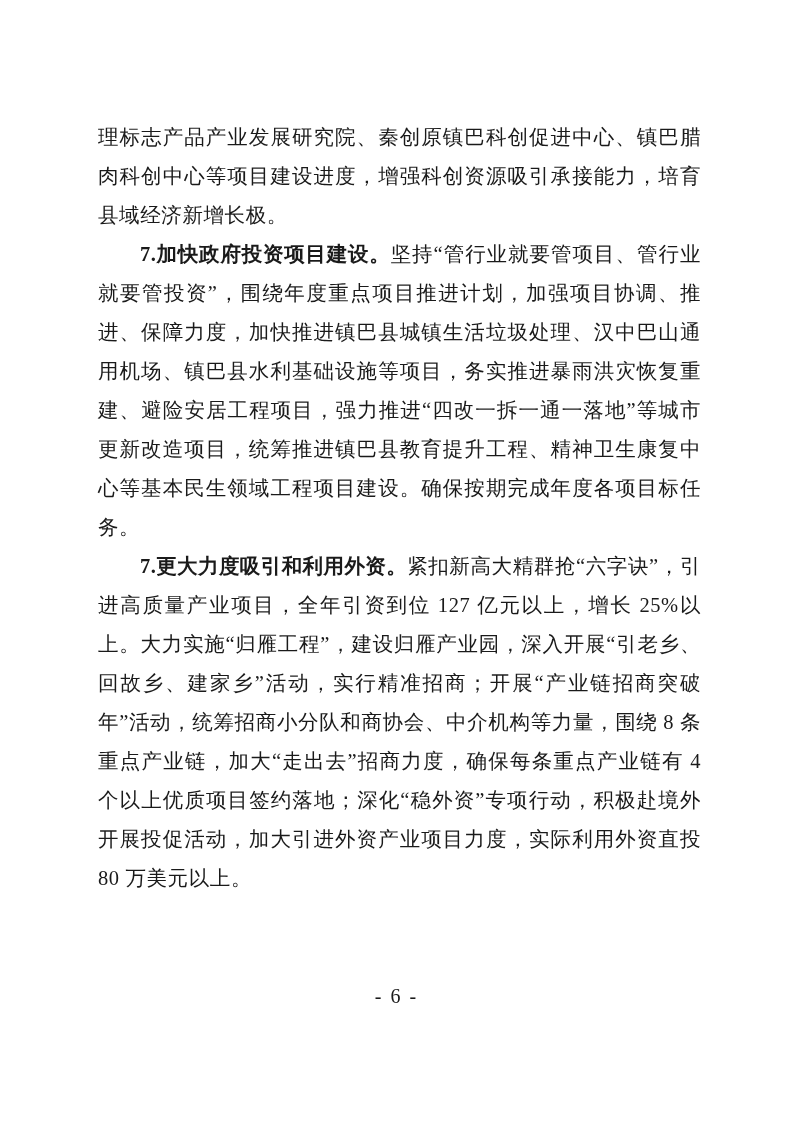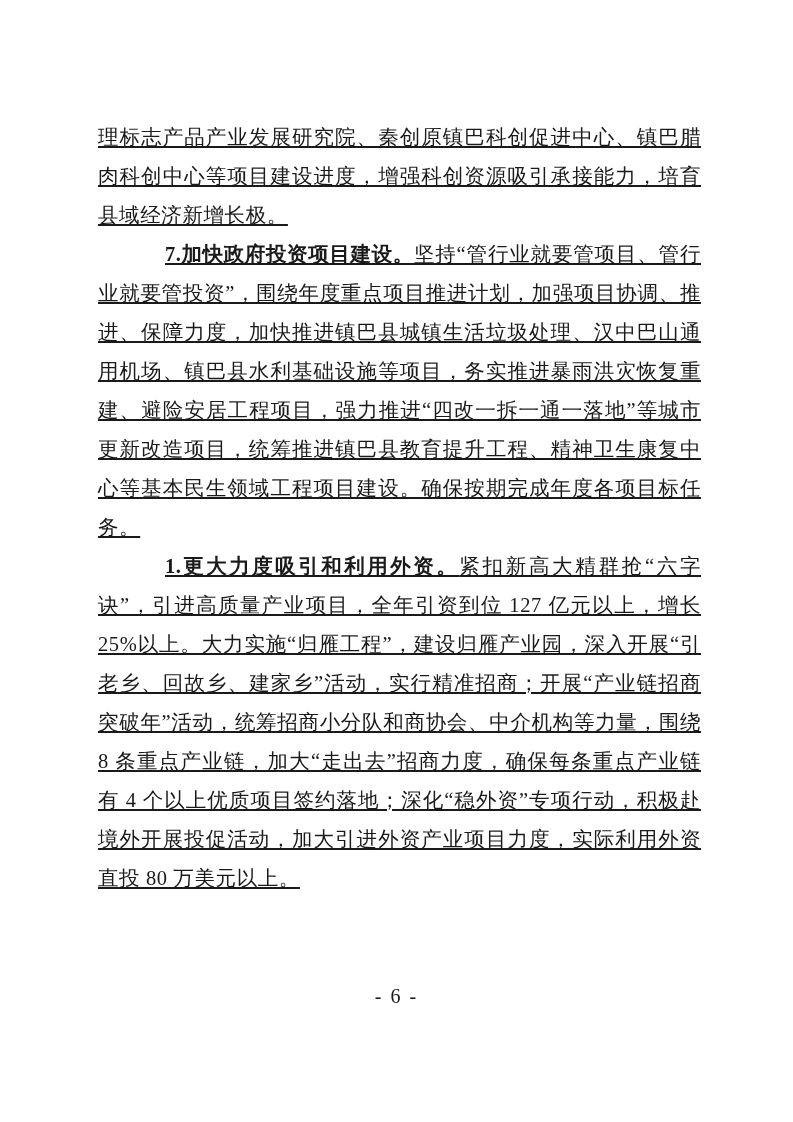--- a/index.html
+++ b/index.html
@@ -16,41 +16,39 @@
     overflow: hidden;
   }
   .page {
     position: absolute;
     left: 0;
     top: 0;
     width: 793px;
     height: 1122px;
     box-sizing: border-box;
     padding: 118px 92px 0 98px;
-    text-decoration: underline;
   }
   .doc-body {
     font-size: 20.5px;
     line-height: 39px;
     letter-spacing: 0.6px;
     text-align: justify;
     text-justify: inter-ideograph;
   }
   p.para {
     margin: 0;
     padding: 0;
     text-indent: 0;
   }
   p.indent {
     text-indent: 2.05em;
   }
   .lead {
     font-weight: bold;
     letter-spacing: 0.4px;
-    margin-left: 25px;
   }
   .page-number {
     position: absolute;
     left: 0;
     right: 0;
     top: 985px;
     text-align: center;
     font-size: 20px;
     font-family: "Liberation Serif", "DejaVu Serif", serif;
     color: #1a1a1a;
@@ -65,20 +63,20 @@
 
     <p class="para">
       <span>理标志产品产业发展研究院、秦创原镇巴科创促进中心、镇巴腊肉科创中心等项目建设进度，增强科创资源吸引承接能力，培育县域经济新增长极。</span>
     </p>
 
     <p class="para indent">
       <span class="lead">7.加快政府投资项目建设。</span><span>坚持“管行业就要管项目、管行业就要管投资”，围绕年度重点项目推进计划，加强项目协调、推进、保障力度，加快推进镇巴县城镇生活垃圾处理、汉中巴山通用机场、镇巴县水利基础设施等项目，务实推进暴雨洪灾恢复重建、避险安居工程项目，强力推进“四改一拆一通一落地”等城市更新改造项目，统筹推进镇巴县教育提升工程、精神卫生康复中心等基本民生领域工程项目建设。确保按期完成年度各项目标任务。</span>
     </p>
 
     <p class="para indent">
-      <span class="lead">1.更大力度吸引和利用外资。</span><span>紧扣新高大精群抢“六字诀”，引进高质量产业项目，全年引资到位 127 亿元以上，增长 25%以上。大力实施“归雁工程”，建设归雁产业园，深入开展“引老乡、回故乡、建家乡”活动，实行精准招商；开展“产业链招商突破年”活动，统筹招商小分队和商协会、中介机构等力量，围绕 8 条重点产业链，加大“走出去”招商力度，确保每条重点产业链有 4 个以上优质项目签约落地；深化“稳外资”专项行动，积极赴境外开展投促活动，加大引进外资产业项目力度，实际利用外资直投 80 万美元以上。</span>
+      <span class="lead">7.更大力度吸引和利用外资。</span><span>紧扣新高大精群抢“六字诀”，引进高质量产业项目，全年引资到位 127 亿元以上，增长 25%以上。大力实施“归雁工程”，建设归雁产业园，深入开展“引老乡、回故乡、建家乡”活动，实行精准招商；开展“产业链招商突破年”活动，统筹招商小分队和商协会、中介机构等力量，围绕 8 条重点产业链，加大“走出去”招商力度，确保每条重点产业链有 4 个以上优质项目签约落地；深化“稳外资”专项行动，积极赴境外开展投促活动，加大引进外资产业项目力度，实际利用外资直投 80 万美元以上。</span>
     </p>
 
 
   </div>
 </div>
 
 <div class="page-number">- 6 -</div>
 
 </body></html>

